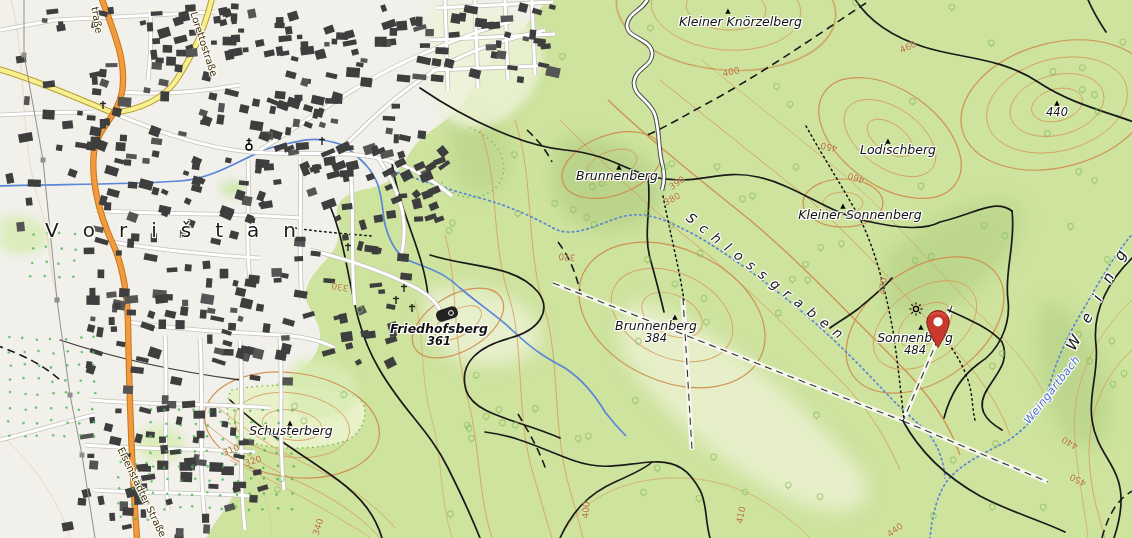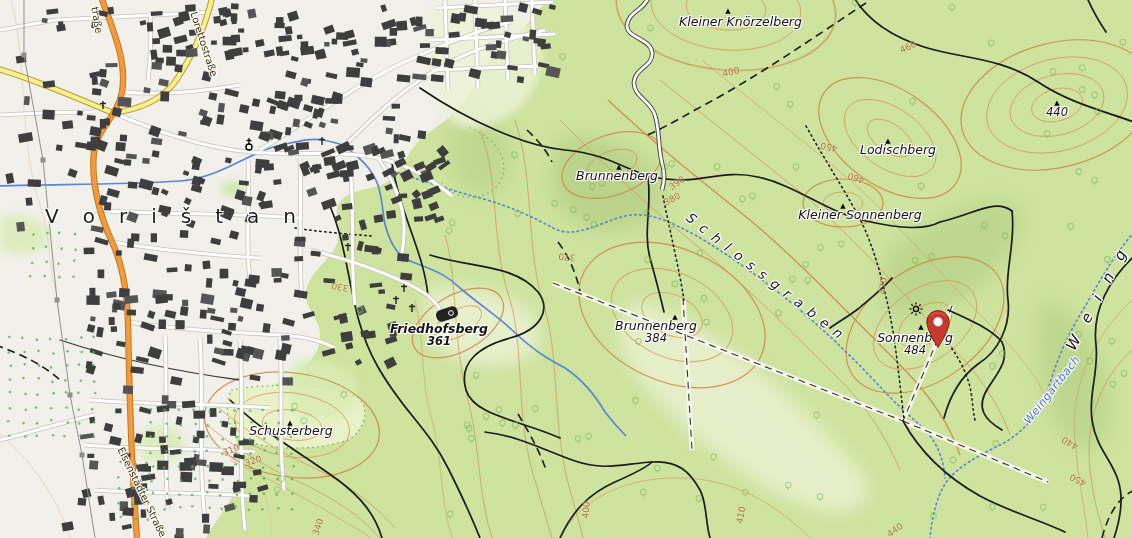--- a/index.html
+++ b/index.html
@@ -1132,21 +1132,21 @@
         <line x1="396" y1="296" x2="396" y2="304" stroke="#222" stroke-width="1.4"></line>
         <line x1="393" y1="298.5" x2="399" y2="298.5" stroke="#222" stroke-width="1.4"></line>
         <line x1="412" y1="304" x2="412" y2="312" stroke="#222" stroke-width="1.4"></line>
         <line x1="409" y1="306.5" x2="415" y2="306.5" stroke="#222" stroke-width="1.4"></line>
         <line x1="404" y1="284" x2="404" y2="292" stroke="#222" stroke-width="1.4"></line>
         <line x1="401" y1="286.5" x2="407" y2="286.5" stroke="#222" stroke-width="1.4"></line>
       </g>
 </svg>
 
 <div id="labels">
-      <div class="lbl town" style="left: 176px; top: 216px;">V o r i š t a n</div>
+      <div class="lbl town" style="left: 176px; top: 230px;">V o r i š t a n</div>
       <div class="lbl peak-name" style="left: 729px; top: 22px; padding-left: 23px;">
         <div>Kleiner Knörzelberg</div>
       </div>
       <div class="lbl peak-tri" style="left: 728px; top: 11px;">▲</div>
       <div class="lbl peak-name" style="left: 886px; top: 150px; margin-left: 12px;">
         <div>Lodischberg</div>
       </div>
       <div class="lbl peak-tri" style="left: 888px; top: 141px;">▲</div>
       <div class="lbl peak-name" style="left: 617px; top: 176px;">
         <div>Brunnenberg</div>

